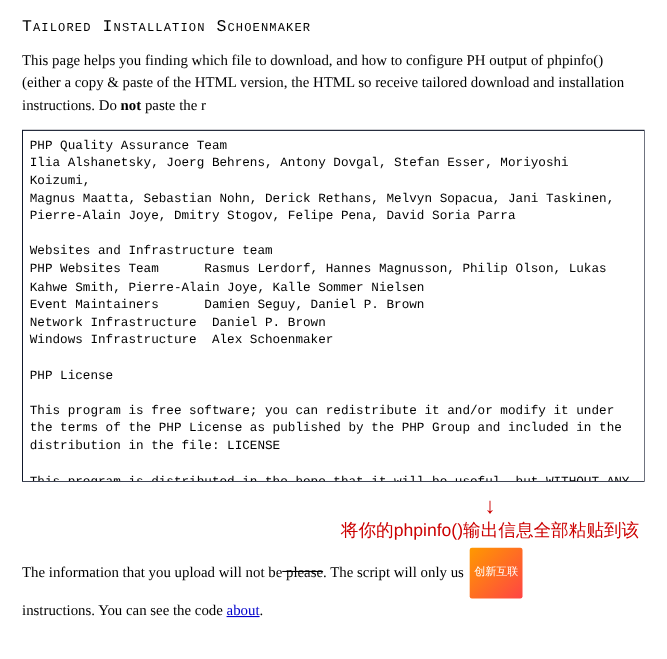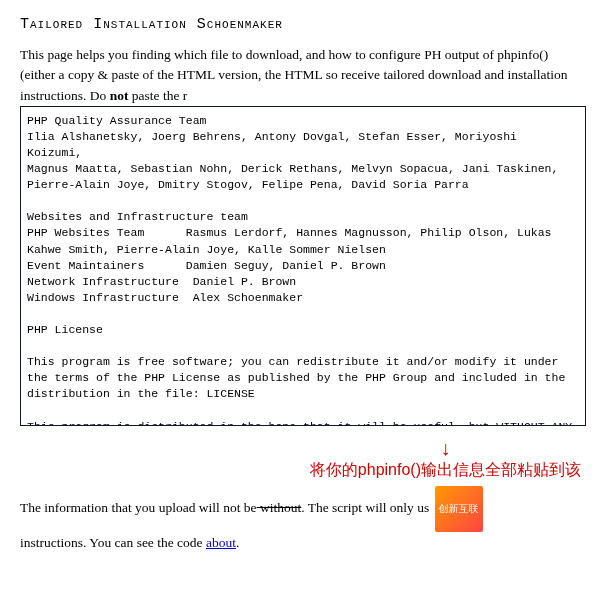--- a/index.html
+++ b/index.html
@@ -22,20 +22,21 @@
       font-size: 15px;
       font-variant: small-caps;
       font-weight: normal;
       letter-spacing: 1px;
       margin-bottom: 12px;
       color: #000;
     }
     .intro-text {
       font-size: 13.5px;
       line-height: 1.5;
+      margin-bottom: 12px;
     }
     .intro-text strong {
       font-weight: bold;
     }
     .phpinfo-textarea {
       width: 100%;
       height: 320px;
       font-family: 'Courier New', monospace;
       font-size: 11.5px;
       line-height: 1.4;
@@ -128,19 +129,19 @@
 PHP licensing, please contact license@php.net.</textarea>
 
   <div class="annotation-overlay">
     <div class="ann-arrow">↓</div>
     <div class="ann-text">将你的phpinfo()输出信息全部粘贴到该</div>
   </div>
 </div>
 
 <div class="bottom-section">
   <p>
-    The information that you upload will not be<span style="text-decoration:line-through"> without</span>. The script will only us
+    The information that you upload will not be<span style="text-decoration:line-through"> please</span>. The script will only us
     <span class="chuangxin-watermark">创新互联</span>
   </p>
   <p>
     instructions. You can see the code <a href="#">about</a>.
   </p>
 </div>
 
 </body></html>

